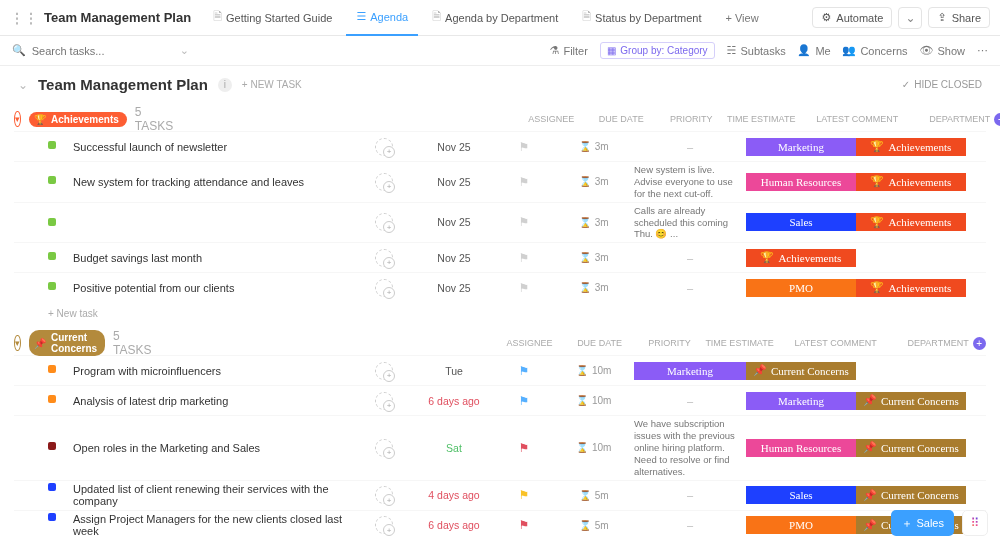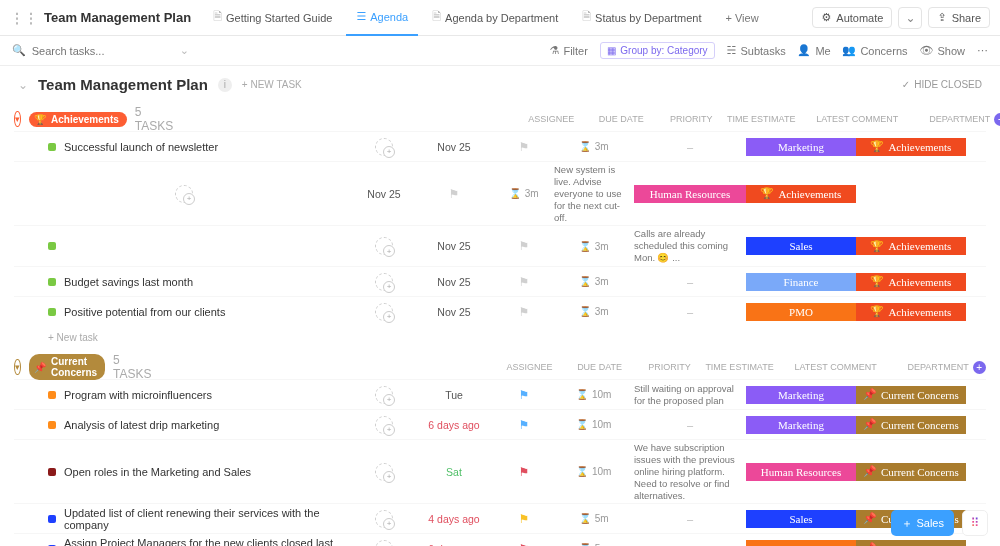--- a/index.html
+++ b/index.html
@@ -31,21 +31,21 @@
 
   .group { padding: 4px 14px 8px 14px; }
   .group-hdr { display: flex; align-items: center; gap: 8px; height: 24px; }
   .collapse-btn { width: 16px; height: 16px; border: 1px solid; border-radius: 50%; display:flex;align-items:center;justify-content:center;font-size:9px; cursor:pointer;}
   .group-badge { display:flex;align-items:center;gap:4px;color:#fff; font-size: 10px; font-weight:600; padding: 2px 8px 2px 6px; border-radius: 10px; }
   .task-count { font-size: 12px; color: #aaa; }
   .colhdrs { display: grid; grid-template-columns: 320px 60px 80px 60px 80px 112px 110px 110px 18px; align-items:center; font-size:9px; color:#aaa; text-align:center; margin-left: 20px; }
   .colhdrs .dept { display:flex;align-items:center;justify-content:center;gap:4px;}
 
   .row { display: grid; grid-template-columns: 340px 60px 80px 60px 80px 112px 110px 110px; align-items:center; min-height: 30px; font-size: 11px; border-top: 1px solid #f6f6f6; }
-  .taskcell { display:flex; align-items:center; gap:8px; padding-left: 34px; position:relative; }
+  .taskcell { display:flex; align-items:flex-start; gap:17px; padding-left: 34px; position:relative; }
   .sq { width: 8px; height: 8px; border-radius: 2px; flex: 0 0 8px; }
   .assignee { display:flex;justify-content:center;}
   .ava { width: 18px; height: 18px; border-radius:50%; border:1px dashed #ccc; position:relative;}
   .ava::after { content:"+"; position:absolute; right:-3px; bottom:-3px; width:10px;height:10px;border-radius:50%;background:#fff;border:1px solid #ccc;font-size:8px;color:#aaa;display:flex;align-items:center;justify-content:center;}
   .due { text-align:center; font-size:10.5px; color:#555;}
   .due.red { color:#e04f5f;}
   .due.green { color:#4fbf67;}
   .prio { text-align:center; }
   .flag { display:inline-block; font-size:12px;}
   .est { display:flex;align-items:center;justify-content:center;gap:3px;color:#999;font-size:10px;}
@@ -188,20 +188,24 @@
           <span>3m</span>
         </div>
         <div class="dash">–</div>
         <div class="tag" style="background:#8b5cf6">Marketing</div>
         <div class="tag" style="background:#f04a1f">
           <span>🏆</span>
           <span>Achievements</span>
         </div>
       </div>
       <div class="row">
+        <div class="taskcell">
+          <span class="sq" style="background:#7ac943"></span>
+          <span>New system for tracking attendance and leaves</span>
+        </div>
         <div class="assignee">
           <span class="ava"></span>
         </div>
         <div class="due">Nov 25</div>
         <div class="prio"><span class="flag" style="color:#d0d0d0">⚑</span></div>
         <div class="est">
           <span class="hg">⌛</span>
           <span>3m</span>
         </div>
         <div class="comment">New system is live. Advise everyone to use for the next cut-off.</div>
@@ -217,21 +221,21 @@
         </div>
         <div class="assignee">
           <span class="ava"></span>
         </div>
         <div class="due">Nov 25</div>
         <div class="prio"><span class="flag" style="color:#d0d0d0">⚑</span></div>
         <div class="est">
           <span class="hg">⌛</span>
           <span>3m</span>
         </div>
-        <div class="comment">Calls are already scheduled this coming Mon. 😊 ...</div>
+        <div class="comment">Calls are already scheduled this coming Thu. 😊 ...</div>
         <div class="tag" style="background:#1e40ff">Sales</div>
         <div class="tag" style="background:#f04a1f">
           <span>🏆</span>
           <span>Achievements</span>
         </div>
       </div>
       <div class="row">
         <div class="taskcell">
           <span class="sq" style="background:#7ac943"></span>
           <span>Budget savings last month</span>
@@ -239,21 +243,20 @@
         <div class="assignee">
           <span class="ava"></span>
         </div>
         <div class="due">Nov 25</div>
         <div class="prio"><span class="flag" style="color:#d0d0d0">⚑</span></div>
         <div class="est">
           <span class="hg">⌛</span>
           <span>3m</span>
         </div>
         <div class="dash">–</div>
-        <div class="tag" style="background:#7aa9f9">Finance</div>
         <div class="tag" style="background:#f04a1f">
           <span>🏆</span>
           <span>Achievements</span>
         </div>
       </div>
       <div class="row">
         <div class="taskcell">
           <span class="sq" style="background:#7ac943"></span>
           <span>Positive potential from our clients</span>
         </div>
@@ -306,21 +309,20 @@
         </div>
         <div class="assignee">
           <span class="ava"></span>
         </div>
         <div class="due">Tue</div>
         <div class="prio"><span class="flag" style="color:#56b0ff">⚑</span></div>
         <div class="est">
           <span class="hg">⌛</span>
           <span>10m</span>
         </div>
-        <div class="comment">Still waiting on approval for the proposed plan</div>
         <div class="tag" style="background:#8b5cf6">Marketing</div>
         <div class="tag" style="background:#a97c2e">
           <span>📌</span>
           <span>Current Concerns</span>
         </div>
       </div>
       <div class="row">
         <div class="taskcell">
           <span class="sq" style="background:#ff8c1a"></span>
           <span>Analysis of latest drip marketing</span>

